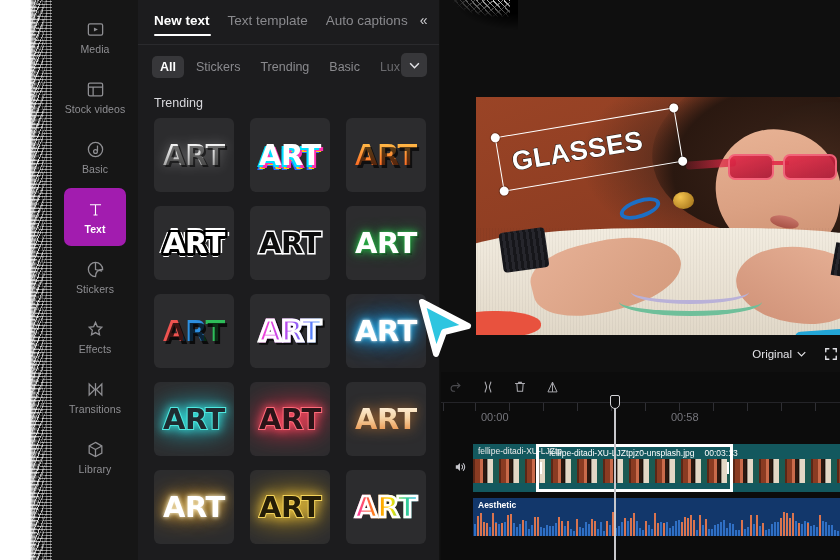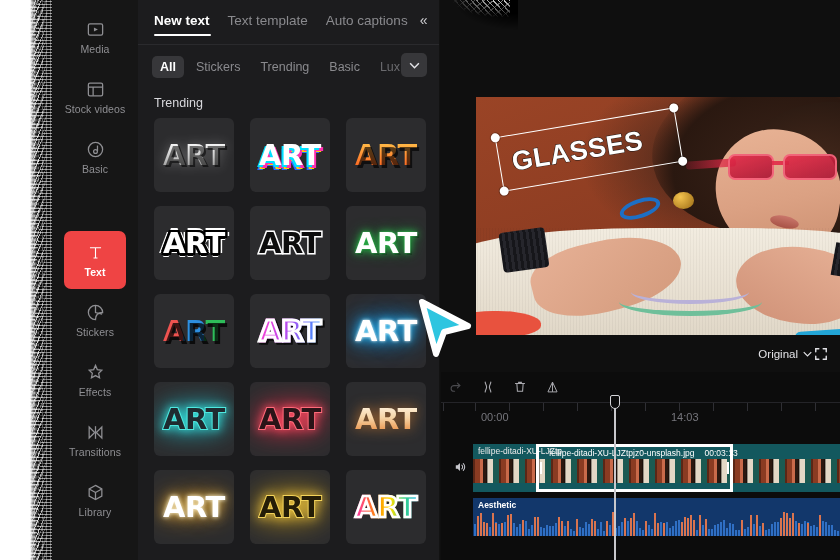--- a/index.html
+++ b/index.html
@@ -67,21 +67,21 @@
     position: absolute; left: 52px; top: 0; width: 86px; height: 560px;
     background: #161616;
     display: flex; flex-direction: column; align-items: center;
     padding-top: 8px; z-index: 20;
   }
   .side-item {
     width: 62px; height: 58px; margin-bottom: 2px; border-radius: 7px;
     display: flex; flex-direction: column; align-items: center; justify-content: center;
     gap: 5px; color: #8f8f93; cursor: pointer;
   }
-  .side-item.active { background: #ef4444; color: #ffffff; margin-top: 43px; }
+  .side-item.active { background: #a21caf; color: #ffffff; }
   .side-item .lbl { font-size: 10.5px; letter-spacing: .1px; line-height: 1; }
   .side-item.active .lbl { color:#fff; font-weight: 700; }
   .side-item svg { display:block; }
 
   
   .panel {
     position: absolute; left: 138px; top: 0; width: 302px; height: 560px;
     background: #1c1c1e; z-index: 18;
     border-right: 1px solid #121212;
     overflow: hidden;
@@ -280,21 +280,21 @@
   }
   .h-tl { left: -5px; top: -5px; }
   .h-tr { right: -5px; top: -5px; }
   .h-bl { left: -5px; bottom: -5px; }
   .h-br { right: -5px; bottom: -5px; }
 
   
   .prev-bar {
     position: absolute; left: 0; right: 0; bottom: 0; height: 36px;
     display: flex; align-items: center; justify-content: flex-end;
-    gap: 2px; padding-right: 12px;
+    gap: 18px; padding-right: 2px;
   }
   .orig { color: #e2e2e6; font-size: 11.5px; display: flex; align-items: center; gap: 5px; cursor: pointer; }
   .fs-icon { width: 14px; height: 14px; cursor: pointer; }
 
   
   .timeline {
     position: absolute; left: 441px; top: 372px; right: 0; bottom: 0;
     background: #0c0c0c;
   }
   .tl-tools { display: flex; align-items: center; gap: 18px; height: 30px; padding-left: 8px; }
@@ -614,21 +614,21 @@
       <div class="tick" style="left:102px"></div>
       <div class="tick" style="left:136px"></div>
       <div class="tick" style="left:170px"></div>
       <div class="tick" style="left:204px"></div>
       <div class="tick" style="left:238px"></div>
       <div class="tick" style="left:272px"></div>
       <div class="tick" style="left:306px"></div>
       <div class="tick" style="left:340px"></div>
       <div class="tick" style="left:374px"></div>
       <div class="rlabel" style="left:40px">00:00</div>
-      <div class="rlabel" style="left:230px">14:03</div>
+      <div class="rlabel" style="left:230px">00:58</div>
     </div>
 
     <div class="tracks">
       <div class="spk">
         <svg width="14" height="14" viewBox="0 0 20 20" fill="none" stroke="currentColor" stroke-width="1.5" stroke-linecap="round">
           <path d="M4 7.5h2.6L10 4.3v11.4L6.6 12.5H4z" fill="currentColor" stroke="none"></path>
           <path d="M12.6 7.2a3.8 3.8 0 0 1 0 5.6M14.7 5.2a6.7 6.7 0 0 1 0 9.6"></path>
         </svg>
       </div>
 

